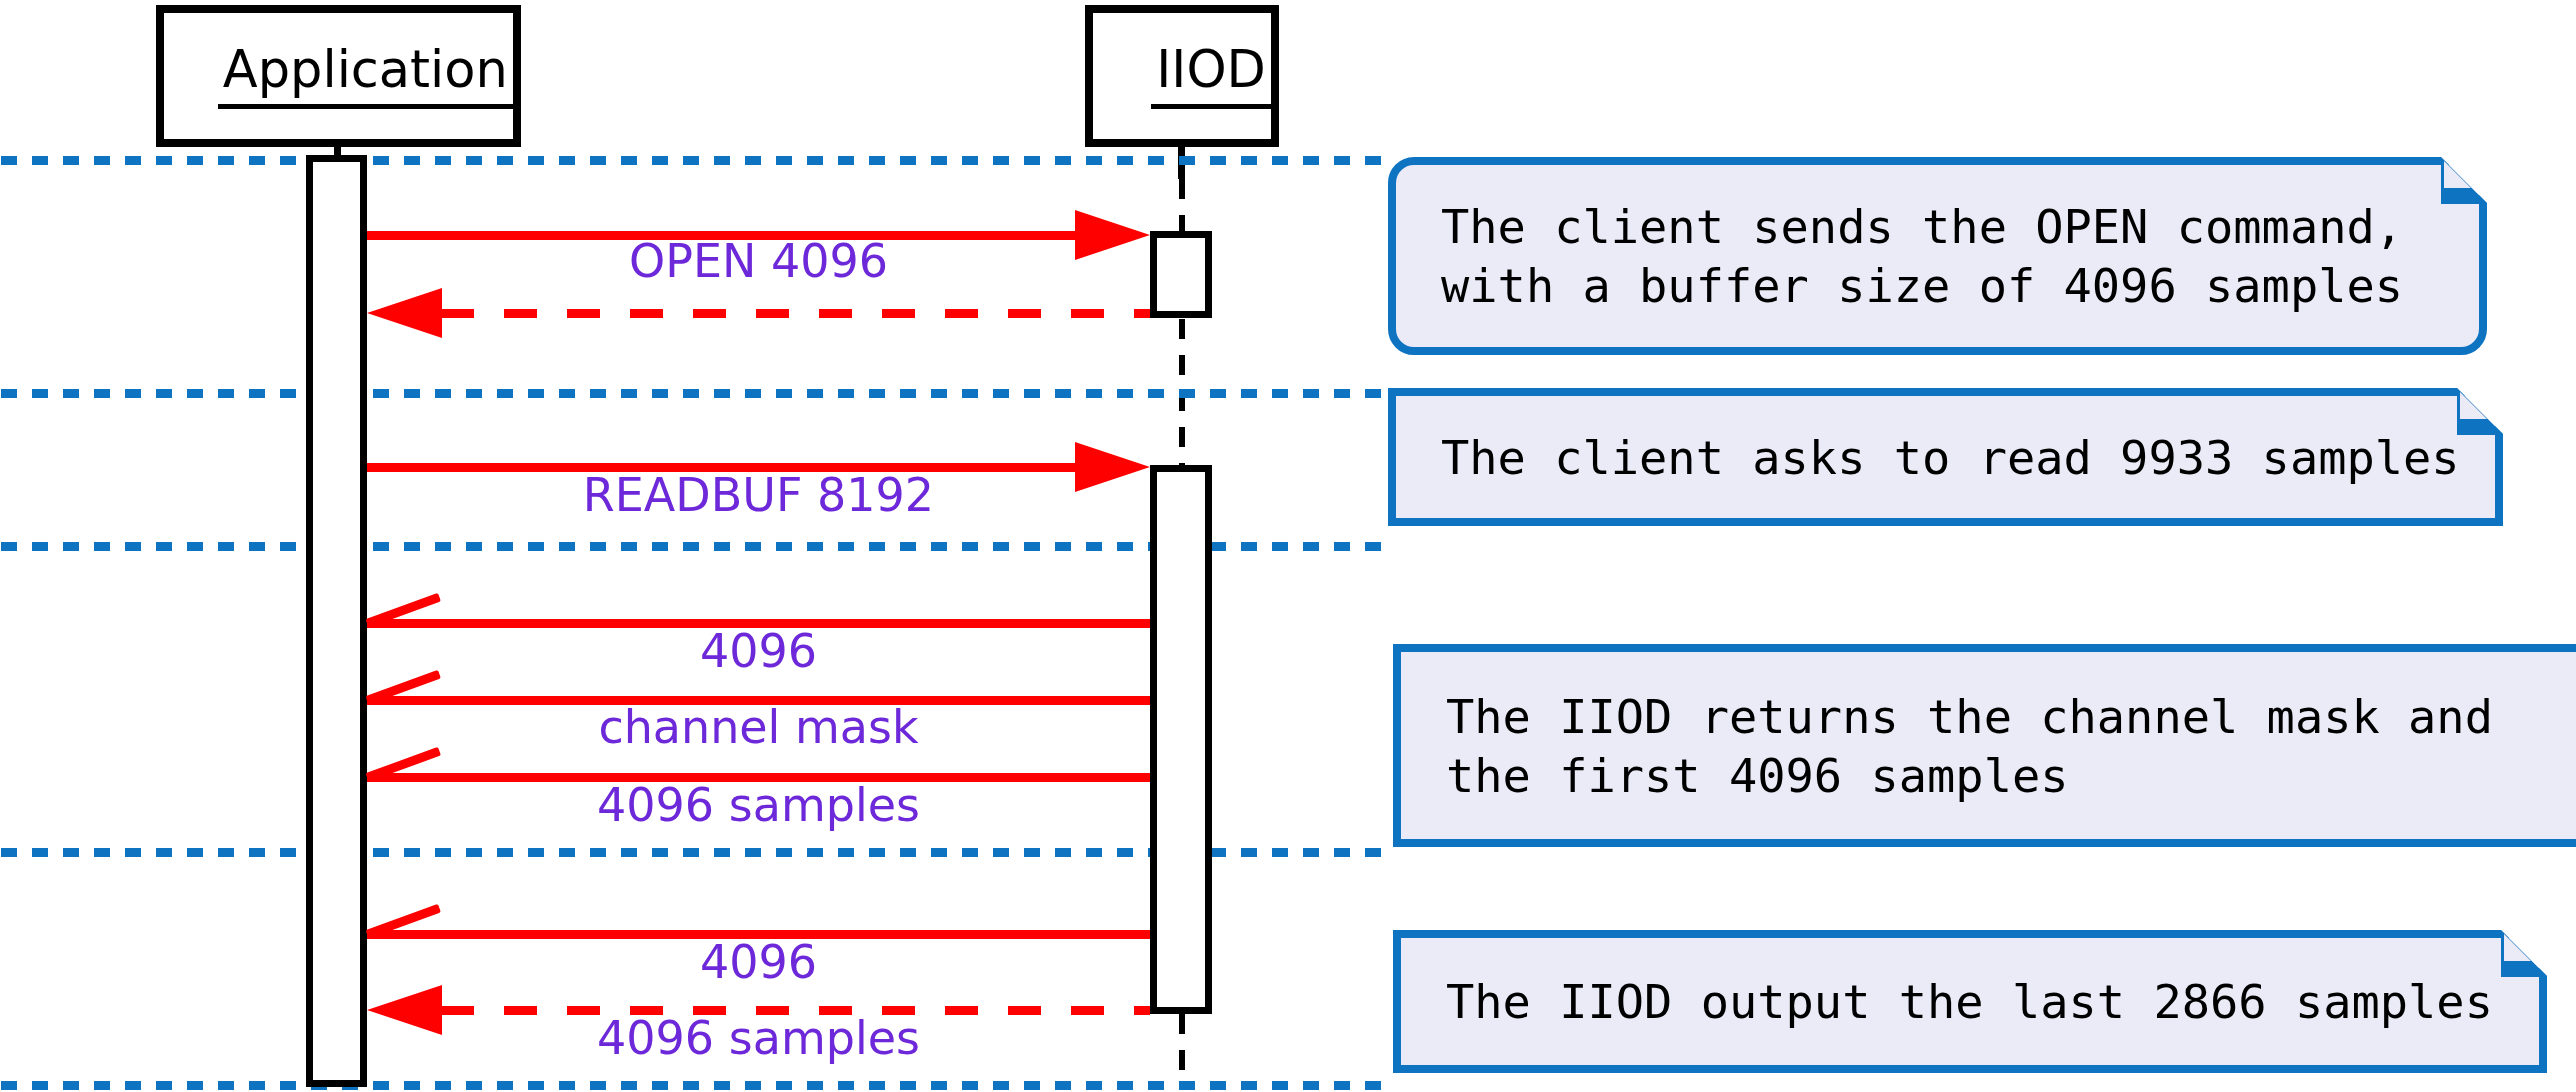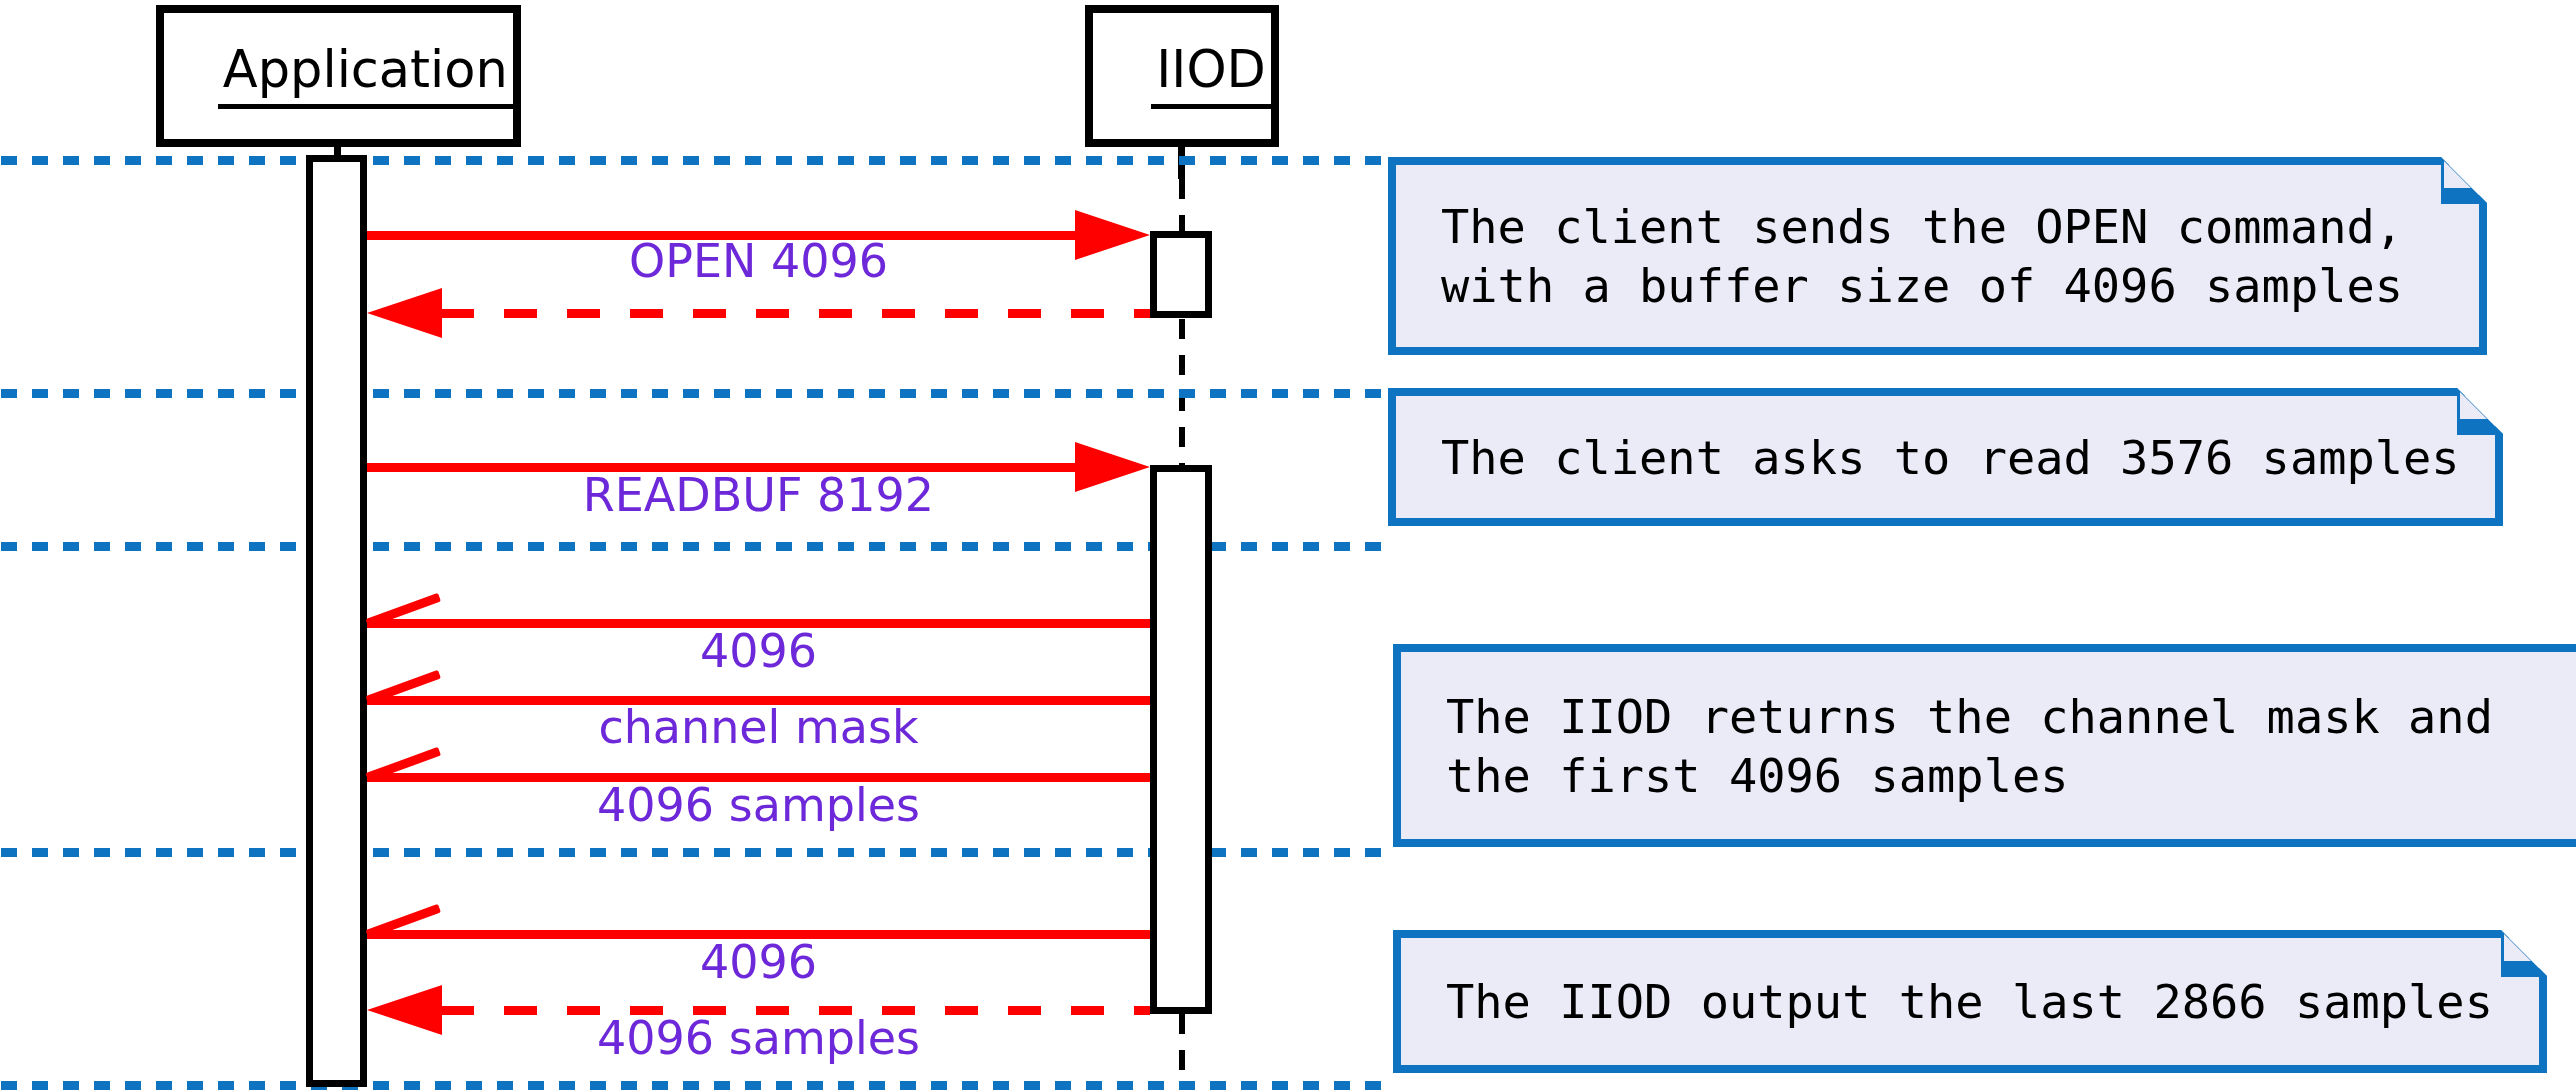--- a/index.html
+++ b/index.html
@@ -130,29 +130,29 @@
   <div class="msg-label" style="top:781px;">4096 samples</div>
 
   <div class="msg-line" style="left:367px; top:930px; width:783px;"></div>
   <div class="barb" style="left:367px; top:930px;"></div>
   <div class="msg-label" style="top:938px;">4096</div>
 
   <div class="msg-line dashed" style="left:441px; top:1006px; width:709px;"></div>
   <div class="head-left" style="left:367px; top:985px;"></div>
   <div class="msg-label" style="top:1014px;">4096 samples</div>
 
-  <div class="note" style="left:1388px; top:157px; width:1099px; height:198px;">
+  <div class="note" style="left:1388px; top:157px; width:1099px; height:198px;border-radius:26px;">
     <span class="nline">The client sends the OPEN command,</span>
     <span class="nline">with a buffer size of 4096 samples</span>
     <span class="note-fold"></span>
     <span class="note-fold-inner"></span>
   </div>
 
   <div class="note" style="left:1388px; top:388px; width:1115px; height:138px;">
-    <span class="nline">The client asks to read 3576 samples</span>
+    <span class="nline">The client asks to read 9933 samples</span>
     <span class="note-fold"></span>
     <span class="note-fold-inner"></span>
   </div>
 
   <div class="note" style="left:1393px; top:644px; width:1254px; height:203px;">
     <span class="nline">The IIOD returns the channel mask and</span>
     <span class="nline">the first 4096 samples</span>
     <span class="note-fold"></span>
     <span class="note-fold-inner"></span>
   </div>

